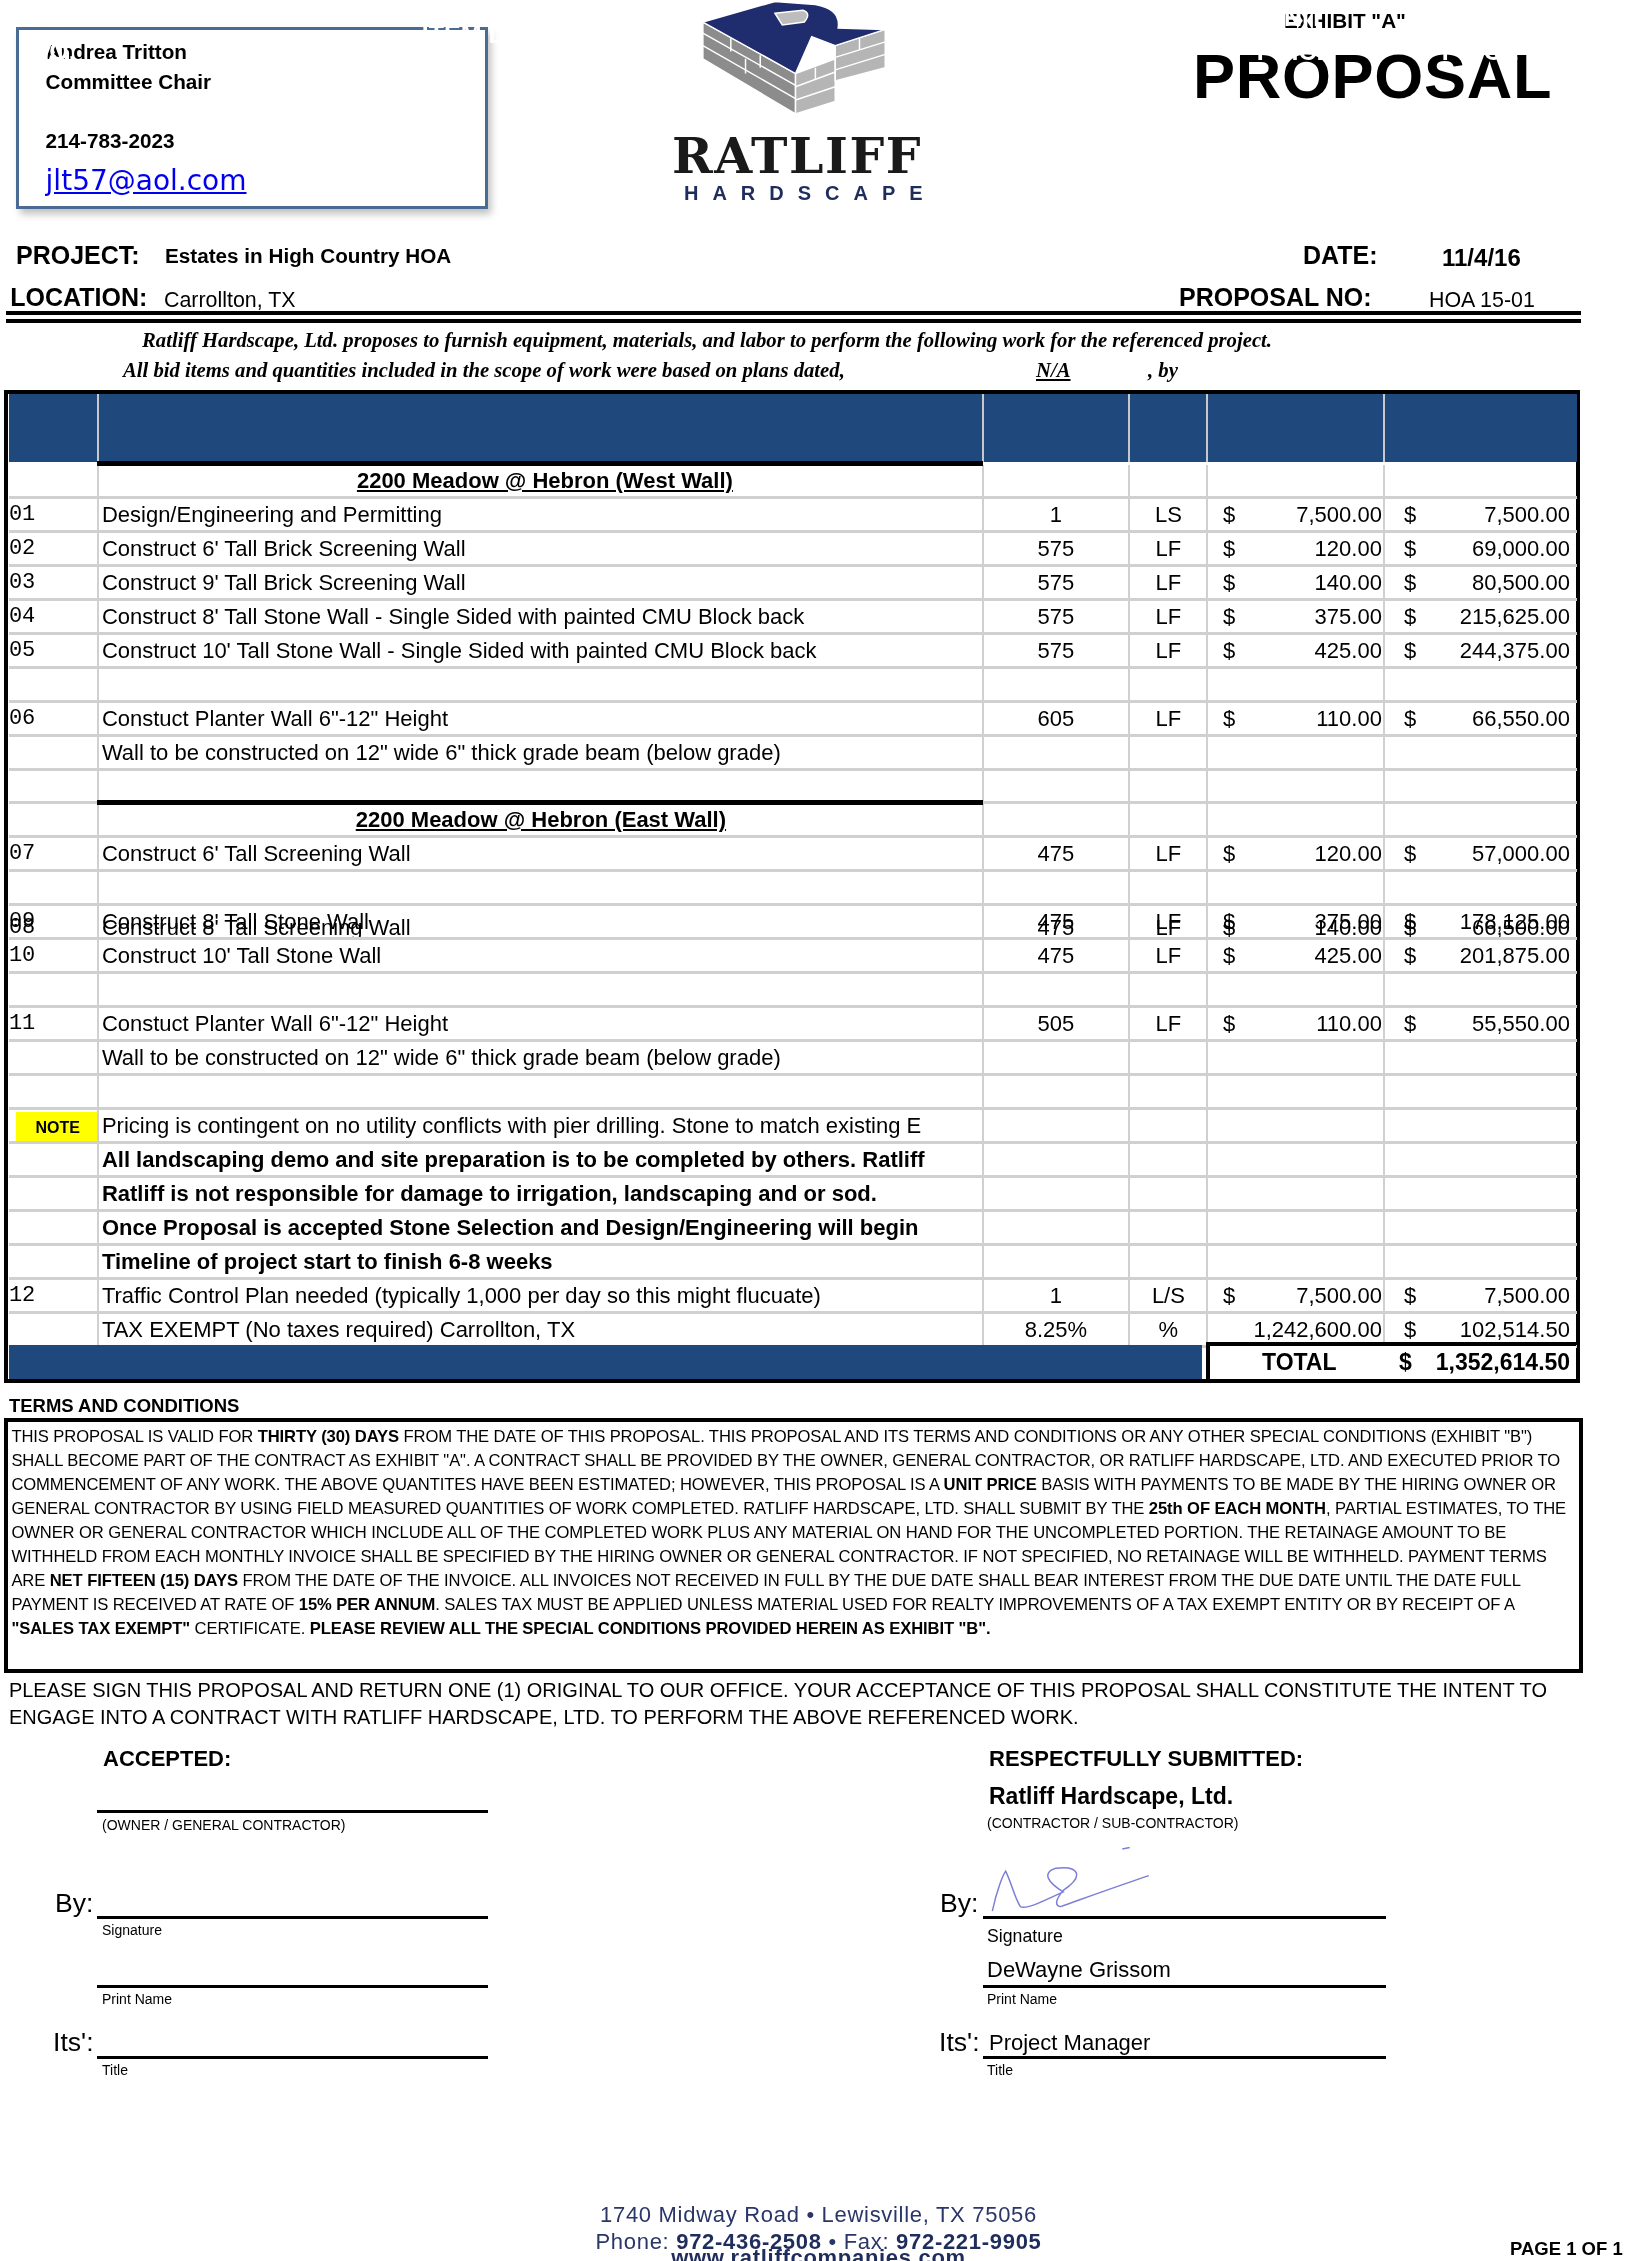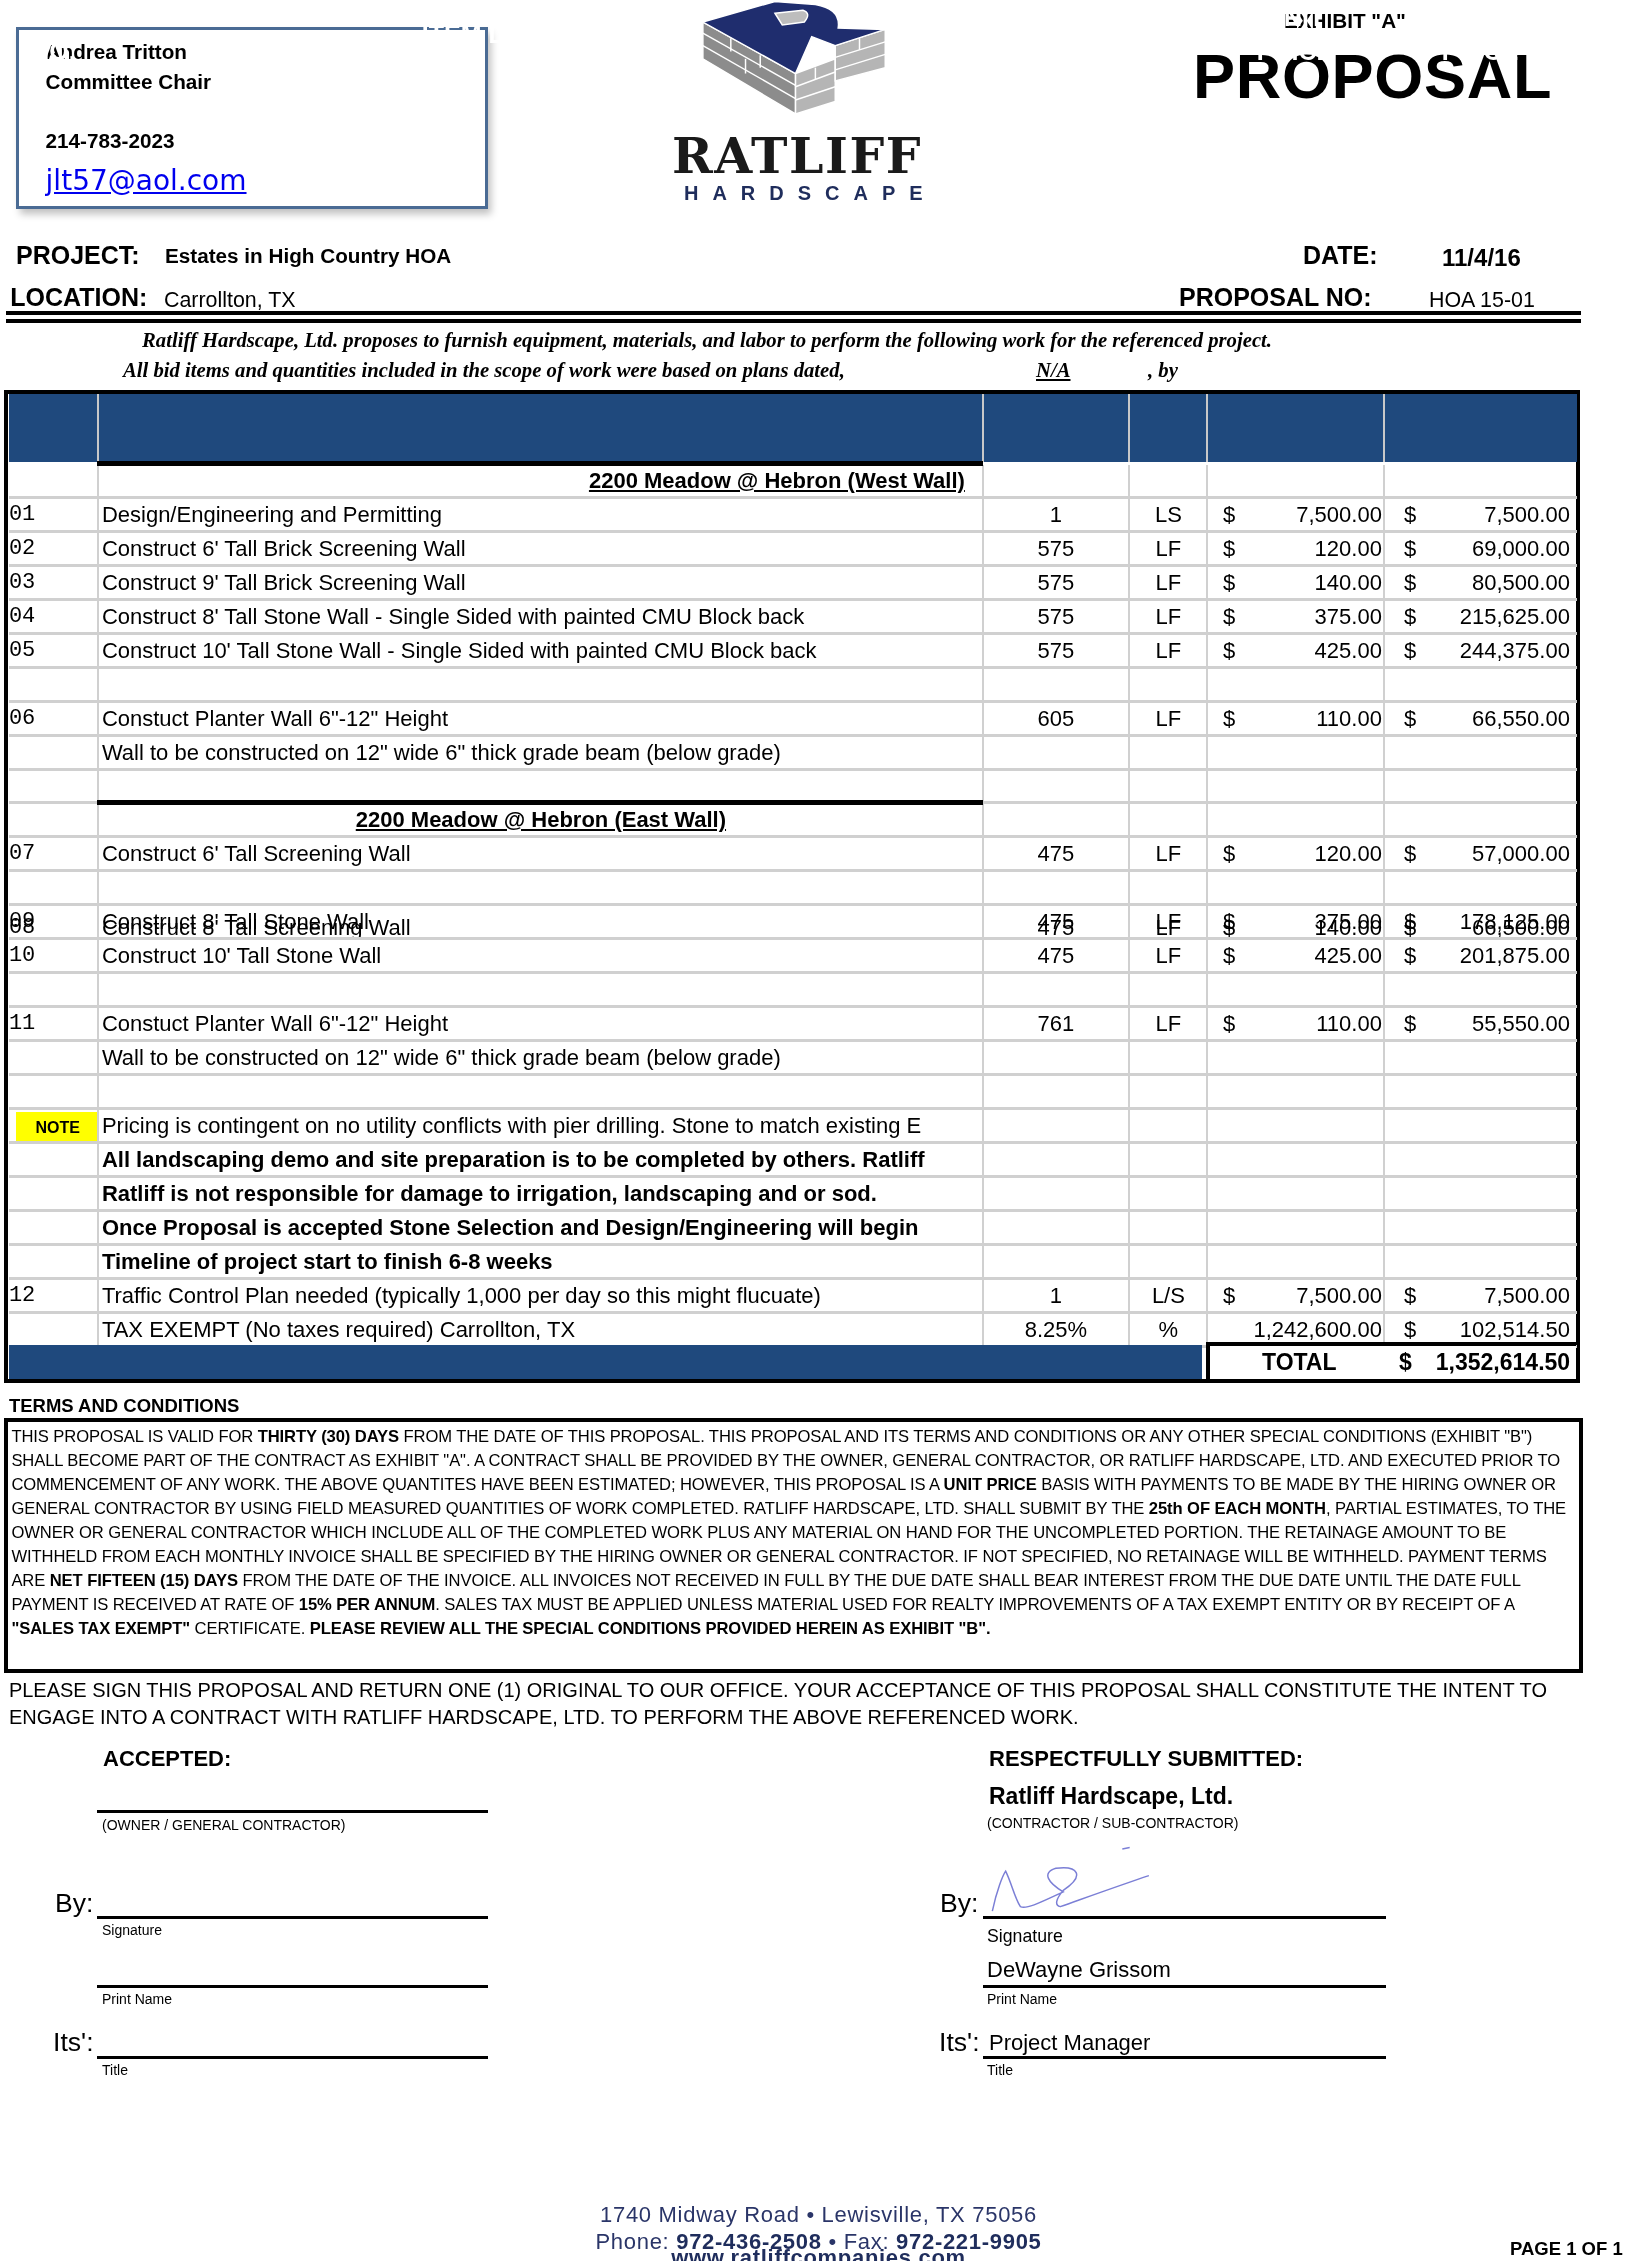--- a/index.html
+++ b/index.html
@@ -164,21 +164,21 @@
 </div>
 <div class="th-sep" style="left:97px"></div>
 <div class="th-sep" style="left:982px"></div>
 <div class="th-sep" style="left:1128px"></div>
 <div class="th-sep" style="left:1206px"></div>
 <div class="th-sep" style="left:1383px"></div>
 
 <div id="table-body">
     <div class="row" style="top: 465px;">
       <div class="cell c-no"></div>
-      <div class="cell c-desc section-title" style="left: 78px; width: 878px; text-align: right;">2200 Meadow @ Hebron  (West Wall)</div>
+      <div class="cell c-desc section-title" style="left: 97px; width: 878px;">2200 Meadow @ Hebron  (West Wall)</div>
       <div class="cell c-qty"></div>
       <div class="cell c-unit"></div>
     </div>
     <div class="hline" style="top: 496px;"></div>
     <div class="row" style="top: 499px;">
       <div class="cell c-no">01</div>
       <div class="cell c-desc">Design/Engineering and Permitting</div>
       <div class="cell c-qty">1</div>
       <div class="cell c-unit">LS</div>
       <div class="cell c-ud">$</div>
@@ -317,21 +317,21 @@
     <div class="row" style="top: 974px;">
       <div class="cell c-no"></div>
       <div class="cell c-desc"></div>
       <div class="cell c-qty"></div>
       <div class="cell c-unit"></div>
     </div>
     <div class="hline" style="top: 1005px;"></div>
     <div class="row" style="top: 1008px;">
       <div class="cell c-no">11</div>
       <div class="cell c-desc">Constuct Planter Wall 6"-12" Height</div>
-      <div class="cell c-qty">761</div>
+      <div class="cell c-qty">505</div>
       <div class="cell c-unit">LF</div>
       <div class="cell c-ud">$</div>
       <div class="cell c-up">110.00</div>
       <div class="cell c-td">$</div>
       <div class="cell c-tp">55,550.00</div>
     </div>
     <div class="hline" style="top: 1039px;"></div>
     <div class="row" style="top: 1042px;">
       <div class="cell c-no"></div>
       <div class="cell c-desc">Wall to be constructed on 12" wide 6" thick grade beam (below grade)</div>

